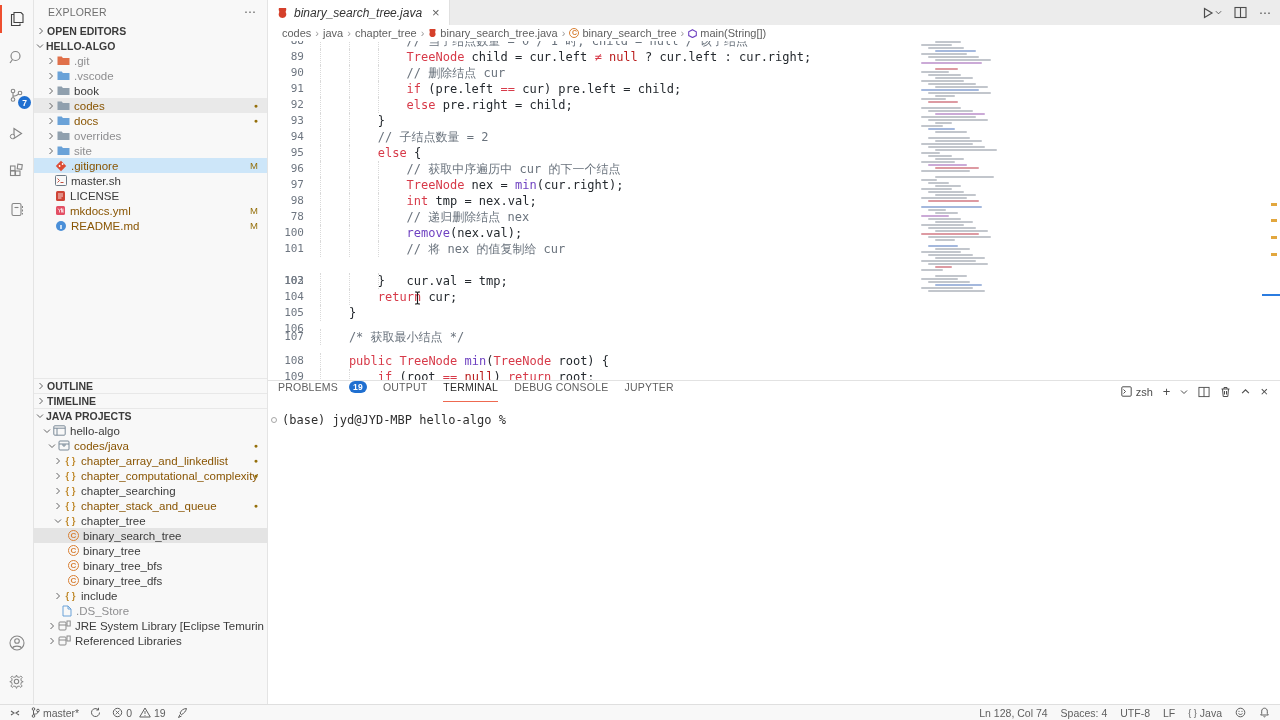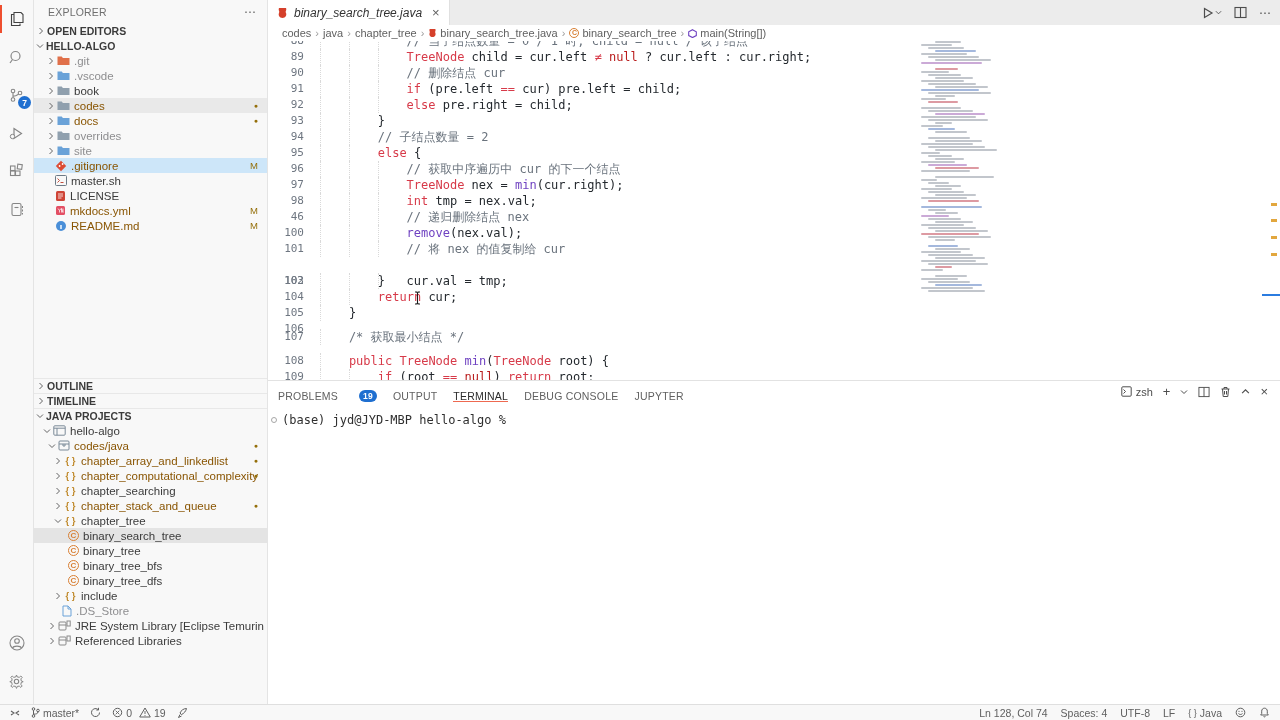--- a/index.html
+++ b/index.html
@@ -54,21 +54,21 @@
 
   .minimap{position:absolute;top:0;left:649px;right:12px;bottom:0;cursor:pointer}
   .mm-bar{position:absolute;height:2px;border-radius:1px}
   .ov-ruler{position:absolute;right:0;top:0;width:12px;bottom:0;cursor:pointer}
   .ov-cursor{position:absolute;right:0;width:18px;height:2px;background:#2b7ce0;top:253px}
   .ov-mark{position:absolute;width:6px;height:3px;background:#e2a73e;right:3px}
 
   
   .panel{position:absolute;left:268px;top:380px;right:0;height:324px;background:#fff;border-top:1px solid #e2e2e2;z-index:3}
   .panel-tabs{height:21px;display:flex;align-items:center;padding-left:10px;gap:16px;font-size:10.5px;color:#616161}
-  .p-tab{display:flex;align-items:flex-end;gap:21px;height:100%;cursor:pointer;letter-spacing:.02em}
+  .p-tab{display:flex;align-items:flex-start;gap:11px;height:100%;cursor:pointer;letter-spacing:.02em}
   .p-tab.active{color:#2b2b2b;box-shadow:inset 0 -1px 0 #ee6950}
   .badge-blue{background:#1f6fd0;color:#fff;border-radius:8px;font-size:8.5px;padding:1px 4px;font-weight:700}
   .panel-actions{margin-left:auto;display:flex;gap:10px;align-items:center;padding-right:12px;color:#4d4d4d;font-size:11px}
   .panel-actions .txt{display:flex;align-items:center;gap:4px}
   .terminal{position:relative;padding:11px 0 0 14px;font-family:"DejaVu Sans Mono",monospace;font-size:12px;color:#2f2f2f}
   .term-dec{position:absolute;left:3px;top:15px;width:6px;height:6px;border:1px solid #a7a7a7;border-radius:50%}
 
   
   .status-bar{position:absolute;left:0;right:0;top:704px;height:16px;background:#f8f8f8;border-top:1px solid #dfdfdf;display:flex;align-items:center;font-size:10.5px;color:#5f5f5f;padding:0 10px;z-index:6}
   .sb-item{display:flex;align-items:center;gap:3px;margin-right:11px;cursor:pointer;white-space:nowrap}
@@ -470,21 +470,21 @@
         <div class="code-line" style="top: 8px;"><span class="ln">89</span><span class="ig" style="left:52.0px"></span><span class="ig" style="left:80.9px"></span><span class="ig" style="left:109.8px"></span><span class="code-text" style="padding-left:86.6px"><span class="tkk">TreeNode</span><span class="tkp"> child = cur.left </span><span class="tkk">≠</span><span class="tkp"> </span><span class="tkb">null</span><span class="tkp"> ? cur.left : cur.right;</span></span></div>
         <div class="code-line" style="top: 24px;"><span class="ln">90</span><span class="ig" style="left:52.0px"></span><span class="ig" style="left:80.9px"></span><span class="ig" style="left:109.8px"></span><span class="code-text" style="padding-left:86.6px"><span class="tkc">// 删除结点 cur</span></span></div>
         <div class="code-line" style="top: 40px;"><span class="ln">91</span><span class="ig" style="left:52.0px"></span><span class="ig" style="left:80.9px"></span><span class="ig" style="left:109.8px"></span><span class="code-text" style="padding-left:86.6px"><span class="tkk">if</span><span class="tkp"> (pre.left </span><span class="tkk">==</span><span class="tkp"> cur) pre.left = child;</span></span></div>
         <div class="code-line" style="top: 56px;"><span class="ln">92</span><span class="ig" style="left:52.0px"></span><span class="ig" style="left:80.9px"></span><span class="ig" style="left:109.8px"></span><span class="code-text" style="padding-left:86.6px"><span class="tkk">else</span><span class="tkp"> pre.right = child;</span></span></div>
         <div class="code-line" style="top: 72px;"><span class="ln">93</span><span class="ig" style="left:52.0px"></span><span class="ig" style="left:80.9px"></span><span class="code-text" style="padding-left:57.8px"><span class="tkp">}</span></span></div>
         <div class="code-line" style="top: 88px;"><span class="ln">94</span><span class="ig" style="left:52.0px"></span><span class="ig" style="left:80.9px"></span><span class="code-text" style="padding-left:57.8px"><span class="tkc">// 子结点数量 = 2</span></span></div>
         <div class="code-line" style="top: 104px;"><span class="ln">95</span><span class="ig" style="left:52.0px"></span><span class="ig" style="left:80.9px"></span><span class="code-text" style="padding-left:57.8px"><span class="tkk">else</span><span class="tkp"> {</span></span></div>
         <div class="code-line" style="top: 120px;"><span class="ln">96</span><span class="ig" style="left:52.0px"></span><span class="ig" style="left:80.9px"></span><span class="ig" style="left:109.8px"></span><span class="code-text" style="padding-left:86.6px"><span class="tkc">// 获取中序遍历中 cur 的下一个结点</span></span></div>
         <div class="code-line" style="top: 136px;"><span class="ln">97</span><span class="ig" style="left:52.0px"></span><span class="ig" style="left:80.9px"></span><span class="ig" style="left:109.8px"></span><span class="code-text" style="padding-left:86.6px"><span class="tkk">TreeNode</span><span class="tkp"> nex = </span><span class="tkf">min</span><span class="tkp">(cur.right);</span></span></div>
         <div class="code-line" style="top: 152px;"><span class="ln">98</span><span class="ig" style="left:52.0px"></span><span class="ig" style="left:80.9px"></span><span class="ig" style="left:109.8px"></span><span class="code-text" style="padding-left:86.6px"><span class="tkk">int</span><span class="tkp"> tmp = nex.val;</span></span></div>
-        <div class="code-line" style="top: 168px;"><span class="ln">46</span><span class="ig" style="left:52.0px"></span><span class="ig" style="left:80.9px"></span><span class="ig" style="left:109.8px"></span><span class="code-text" style="padding-left:86.6px"><span class="tkc">// 递归删除结点 nex</span></span></div>
+        <div class="code-line" style="top: 168px;"><span class="ln">78</span><span class="ig" style="left:52.0px"></span><span class="ig" style="left:80.9px"></span><span class="ig" style="left:109.8px"></span><span class="code-text" style="padding-left:86.6px"><span class="tkc">// 递归删除结点 nex</span></span></div>
         <div class="code-line" style="top: 184px;"><span class="ln">100</span><span class="ig" style="left:52.0px"></span><span class="ig" style="left:80.9px"></span><span class="ig" style="left:109.8px"></span><span class="code-text" style="padding-left:86.6px"><span class="tkf">remove</span><span class="tkp">(nex.val);</span></span></div>
         <div class="code-line" style="top: 200px;"><span class="ln">101</span><span class="ig" style="left:52.0px"></span><span class="ig" style="left:80.9px"></span><span class="ig" style="left:109.8px"></span><span class="code-text" style="padding-left:86.6px"><span class="tkc">// 将 nex 的值复制给 cur</span></span></div>
         <div class="code-line" style="top: 232px;"><span class="ln">102</span><span class="ig" style="left:52.0px"></span><span class="ig" style="left:80.9px"></span><span class="ig" style="left:109.8px"></span><span class="code-text" style="padding-left:86.6px"><span class="tkp">cur.val = tmp;</span></span></div>
         <div class="code-line" style="top: 232px;"><span class="ln">103</span><span class="ig" style="left:52.0px"></span><span class="ig" style="left:80.9px"></span><span class="code-text" style="padding-left:57.8px"><span class="tkp">}</span></span></div>
         <div class="code-line" style="top: 248px;"><span class="ln">104</span><span class="ig" style="left:52.0px"></span><span class="ig" style="left:80.9px"></span><span class="code-text" style="padding-left:57.8px"><span class="tkk">return</span><span class="tkp"> cur;</span></span></div>
         <div class="code-line" style="top: 264px;"><span class="ln">105</span><span class="ig" style="left:52.0px"></span><span class="code-text" style="padding-left:28.9px"><span class="tkp">}</span></span></div>
         <div class="code-line" style="top: 280px;"><span class="ln">106</span><span class="code-text" style="padding-left:0.0px"></span></div>
         <div class="code-line" style="top: 288px;"><span class="ln">107</span><span class="ig" style="left:52.0px"></span><span class="code-text" style="padding-left:28.9px"><span class="tkc">/* 获取最小结点 */</span></span></div>
         <div class="code-line" style="top: 312px;"><span class="ln">108</span><span class="ig" style="left:52.0px"></span><span class="code-text" style="padding-left:28.9px"><span class="tkk">public</span><span class="tkp"> </span><span class="tkk">TreeNode</span><span class="tkp"> </span><span class="tkf">min</span><span class="tkp">(</span><span class="tkk">TreeNode</span><span class="tkp"> root) {</span></span></div>
         <div class="code-line" style="top: 328px;"><span class="ln">109</span><span class="ig" style="left:52.0px"></span><span class="ig" style="left:80.9px"></span><span class="code-text" style="padding-left:57.8px"><span class="tkk">if</span><span class="tkp"> (root </span><span class="tkk">==</span><span class="tkp"> </span><span class="tkb">null</span><span class="tkp">) </span><span class="tkk">return</span><span class="tkp"> root;</span></span></div>

